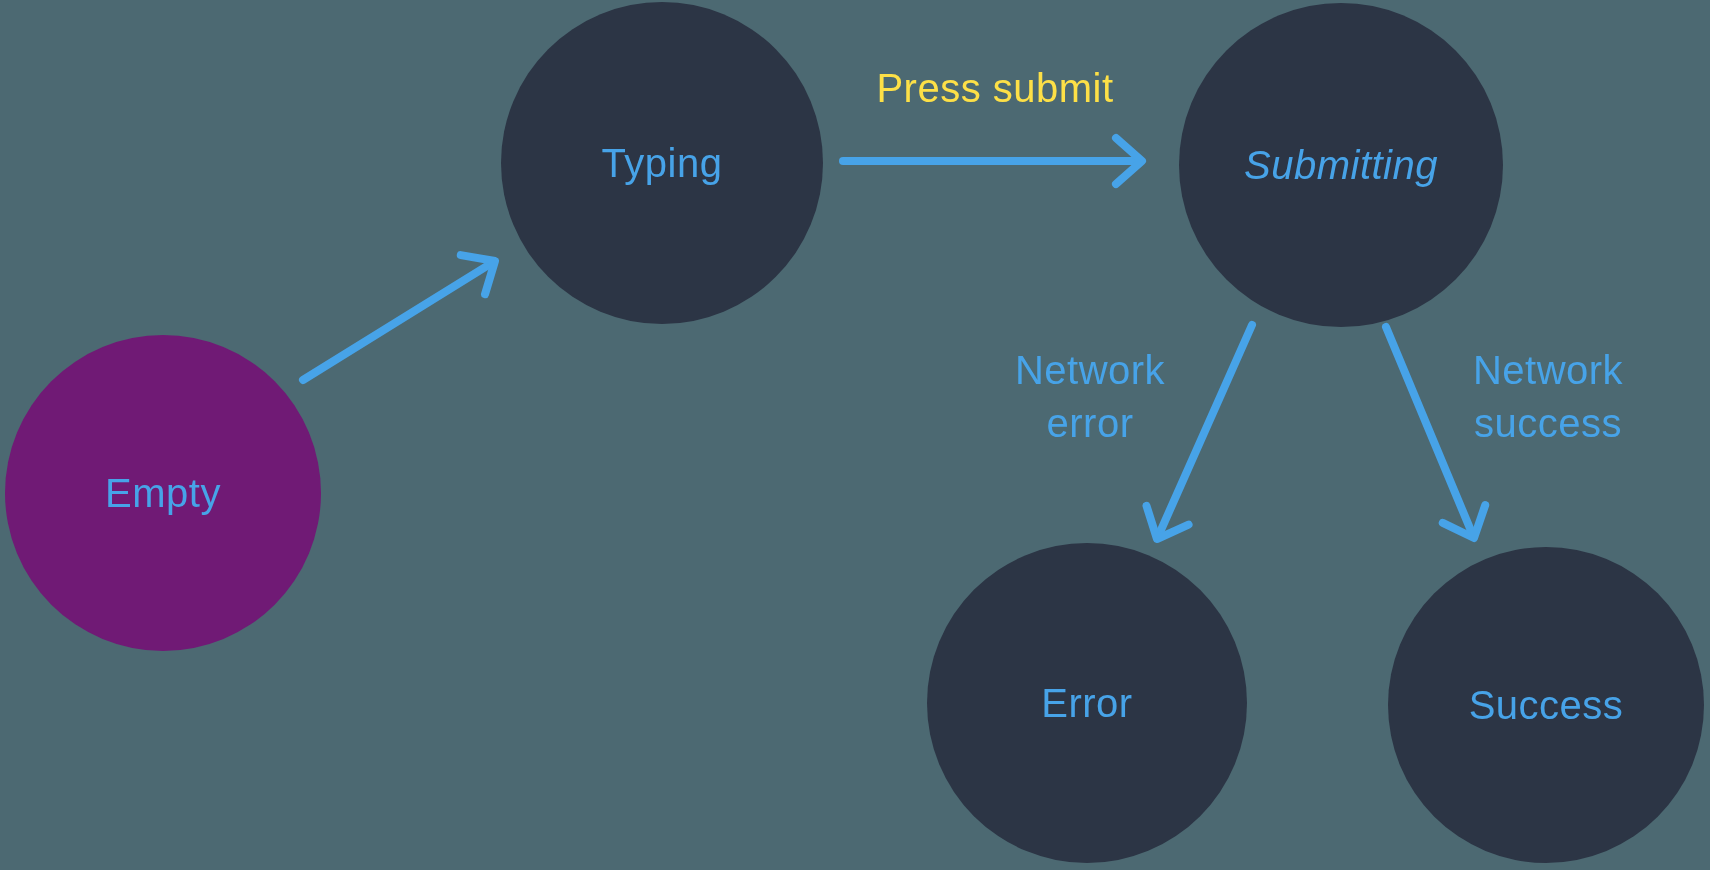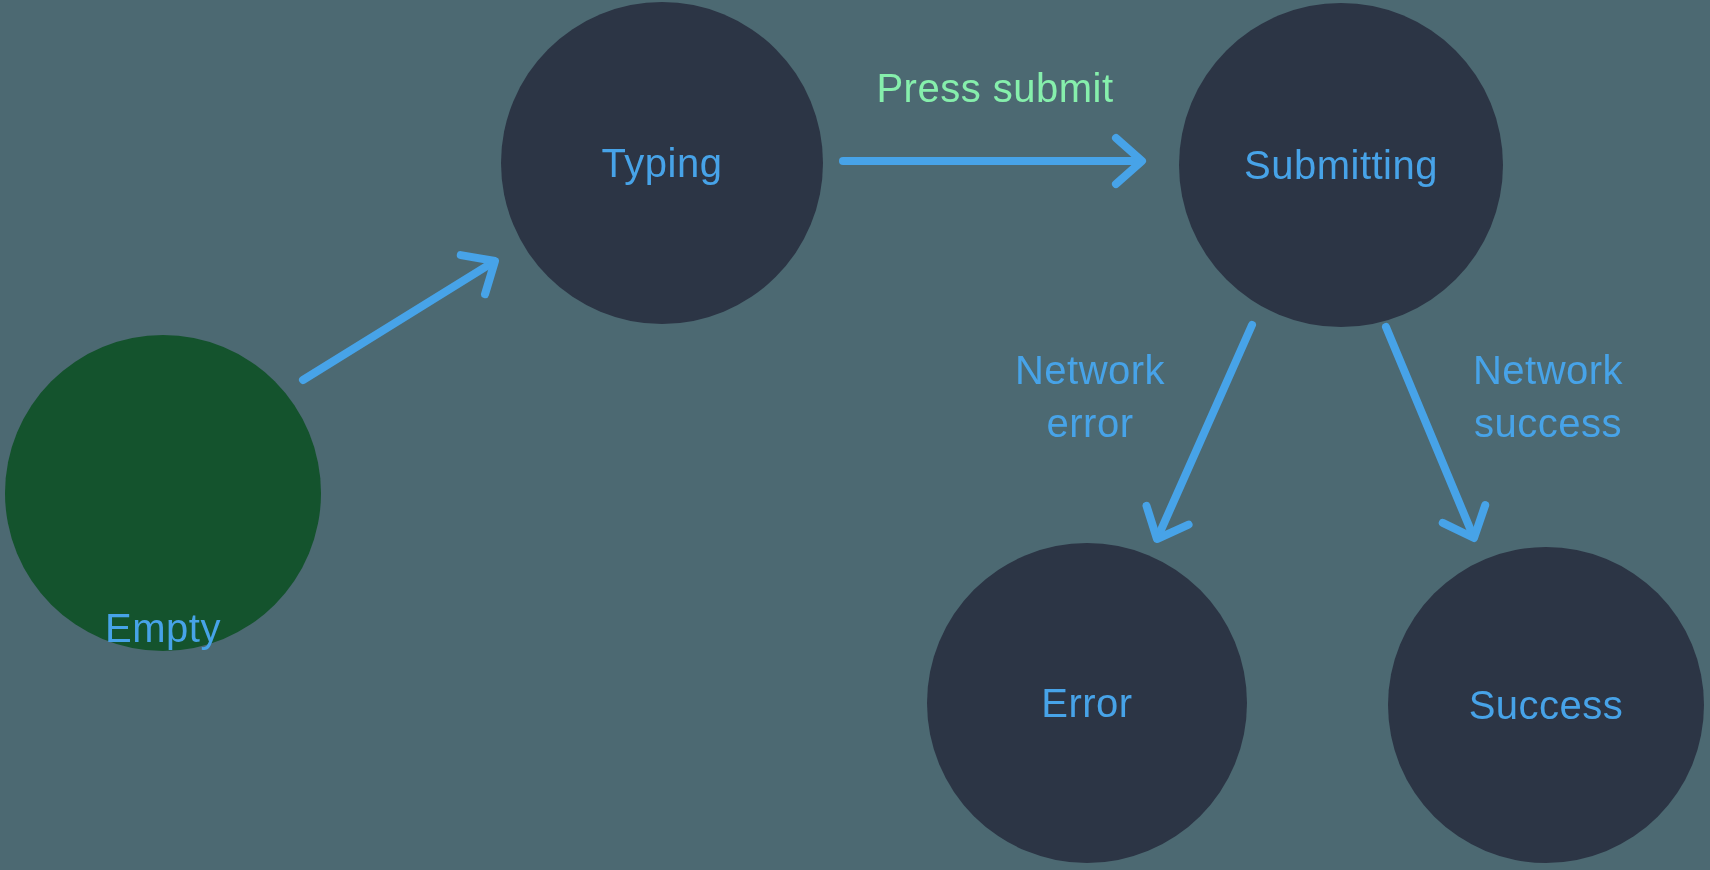--- a/index.html
+++ b/index.html
@@ -61,35 +61,35 @@
       <g fill="none" stroke="#47a3e8" stroke-width="8" stroke-linecap="round" stroke-linejoin="round">
         <line x1="1252" y1="325" x2="1158.6229686091854" y2="535.3440496593089"></line>
         <polyline points="1146.5275815007305,505.90425328269265 1157,539 1188.571010418678,524.5683922883235"></polyline>
       </g>
       <g fill="none" stroke="#47a3e8" stroke-width="8" stroke-linecap="round" stroke-linejoin="round">
         <line x1="1386" y1="327" x2="1472.4602961840628" y2="534.3082101686053"></line>
         <polyline points="1442.7641336658896,522.8566630375732 1474,538 1485.219716726928,505.1500691542966"></polyline>
       </g>
     </svg>
 
-  <div class="node" style="left: 5px; top: 335px; width: 316px; height: 316px; background: #14532d; align-items: flex-end;">
+  <div class="node" style="left: 5px; top: 335px; width: 316px; height: 316px; background: #701a75;">
     <span class="node-label" style="color: rgb(71, 163, 232);">Empty</span>
   </div>
   <div class="node" style="left: 501px; top: 2px; width: 322px; height: 322px; background: rgb(44, 53, 69);">
     <span class="node-label" style="color: rgb(71, 163, 232);">Typing</span>
   </div>
-  <div class="node" style="left: 1179px; top: 3px; width: 324px; height: 324px; background: rgb(44, 53, 69);">
+  <div class="node" style="left: 1179px; top: 3px; width: 324px; height: 324px; background: rgb(44, 53, 69); font-style: italic;">
     <span class="node-label" style="color: rgb(71, 163, 232);">Submitting</span>
   </div>
   <div class="node" style="left: 927px; top: 543px; width: 320px; height: 320px; background: rgb(44, 53, 69);">
     <span class="node-label" style="color: rgb(71, 163, 232);">Error</span>
   </div>
   <div class="node" style="left: 1388px; top: 547px; width: 316px; height: 316px; background: rgb(44, 53, 69);">
     <span class="node-label" style="color: rgb(71, 163, 232);">Success</span>
   </div>
 
-  <div class="edge-label" style="left: 995px; top: 88px; color: #86efac;">Press submit</div>
+  <div class="edge-label" style="left: 995px; top: 88px; color: #fde047;">Press submit</div>
   <div class="edge-label" style="left: 1090px; top: 397px; color: rgb(71, 163, 232);">Network
 error</div>
   <div class="edge-label" style="left: 1548px; top: 397px; color: rgb(71, 163, 232);">Network
 success</div>
 
 </div>
 
 </body></html>

